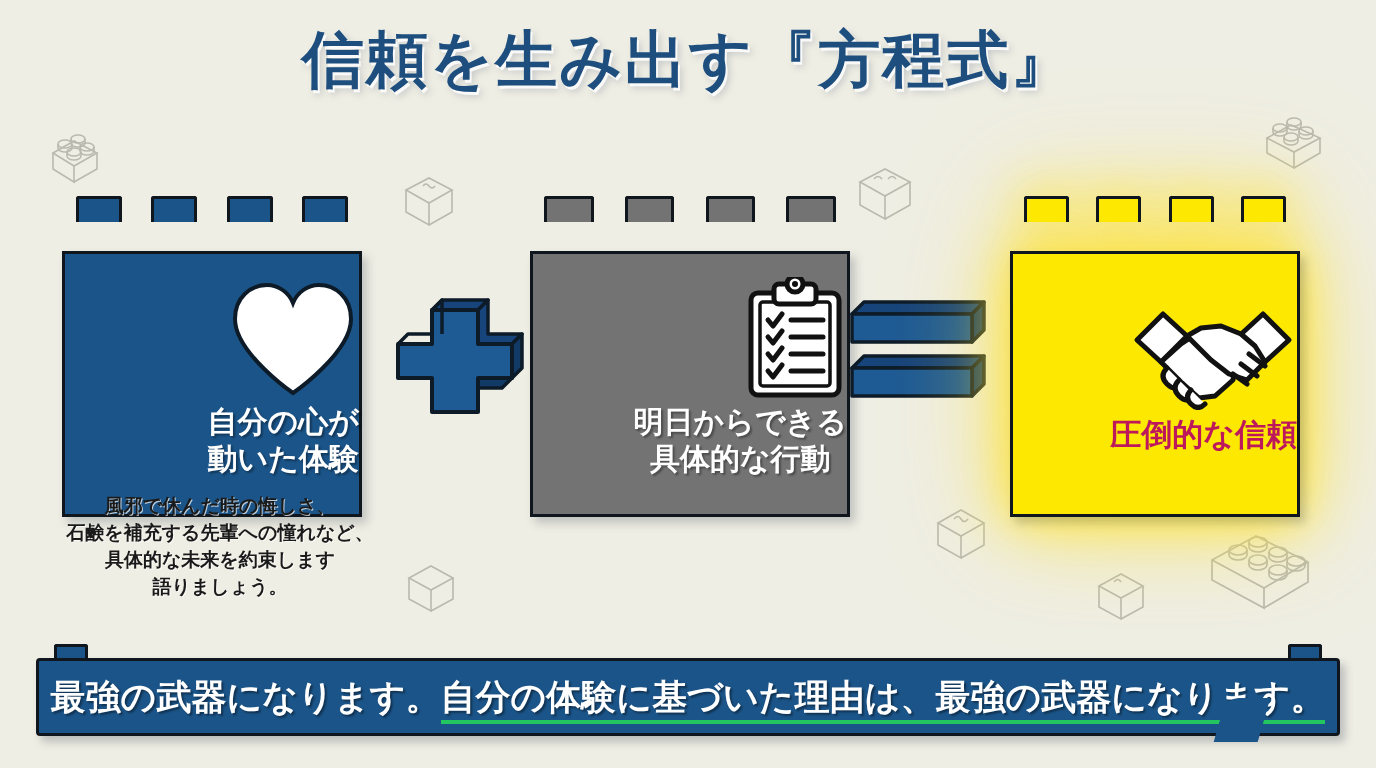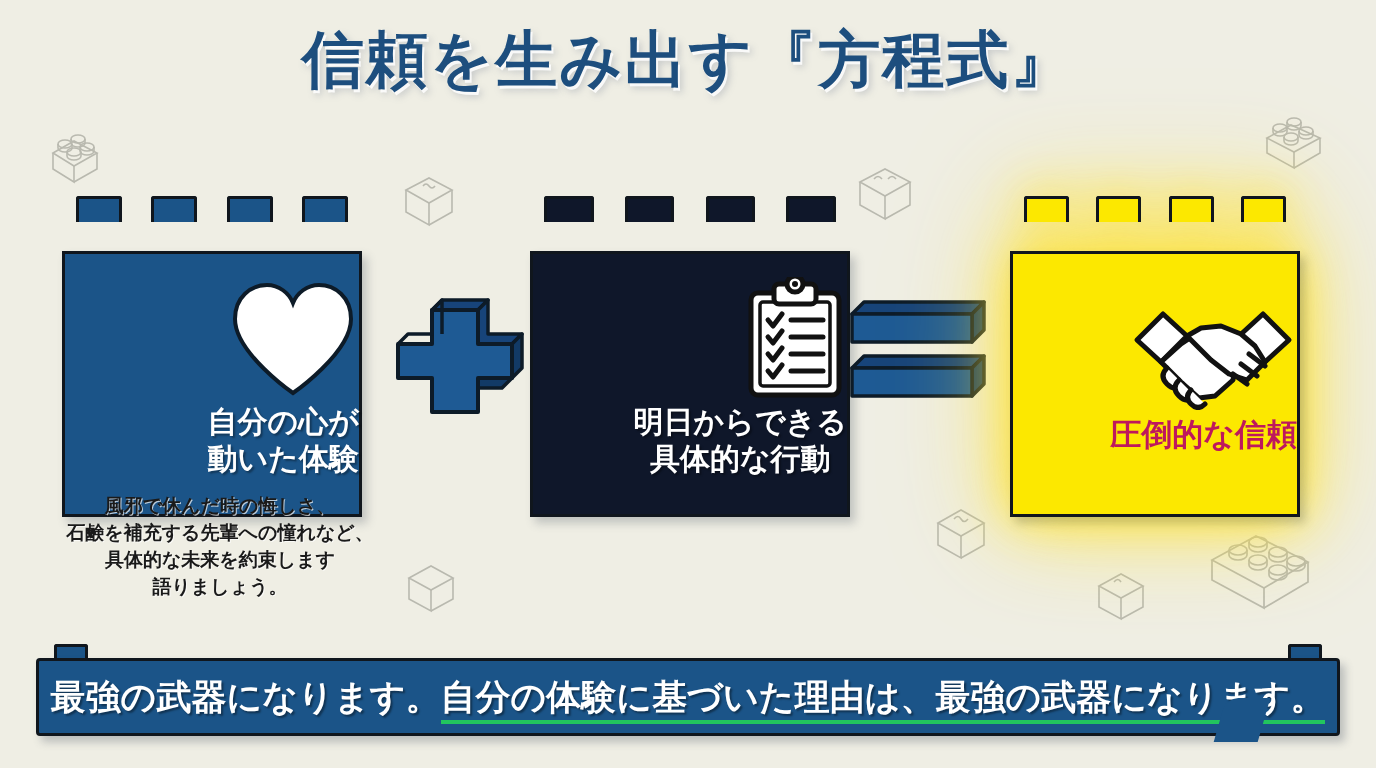--- a/index.html
+++ b/index.html
@@ -80,21 +80,21 @@
     display: flex;
     flex-direction: column;
     align-items: flex-end;
     justify-content: flex-start;
     box-shadow: 5px 6px 9px rgba(70,80,95,0.28);
     margin-top: 29px;
   }
 
   
   .blue  .stud, .blue  .brick-body  { background: #1b5488; }
-  .green .stud, .green .brick-body  { background: #0f172a; }
+  .green .stud, .green .brick-body  { background: #737373; }
   .yellow .stud, .yellow .brick-body{ background: #fce800; }
 
   #col-trust .brick-wrap {
     filter: drop-shadow(0 0 24px rgba(253,226,50,0.95)) drop-shadow(0 0 48px rgba(253,226,50,0.7));
   }
 
   .brick-icon {
     margin-top: 26px;
     height: 118px;
     display: flex;

